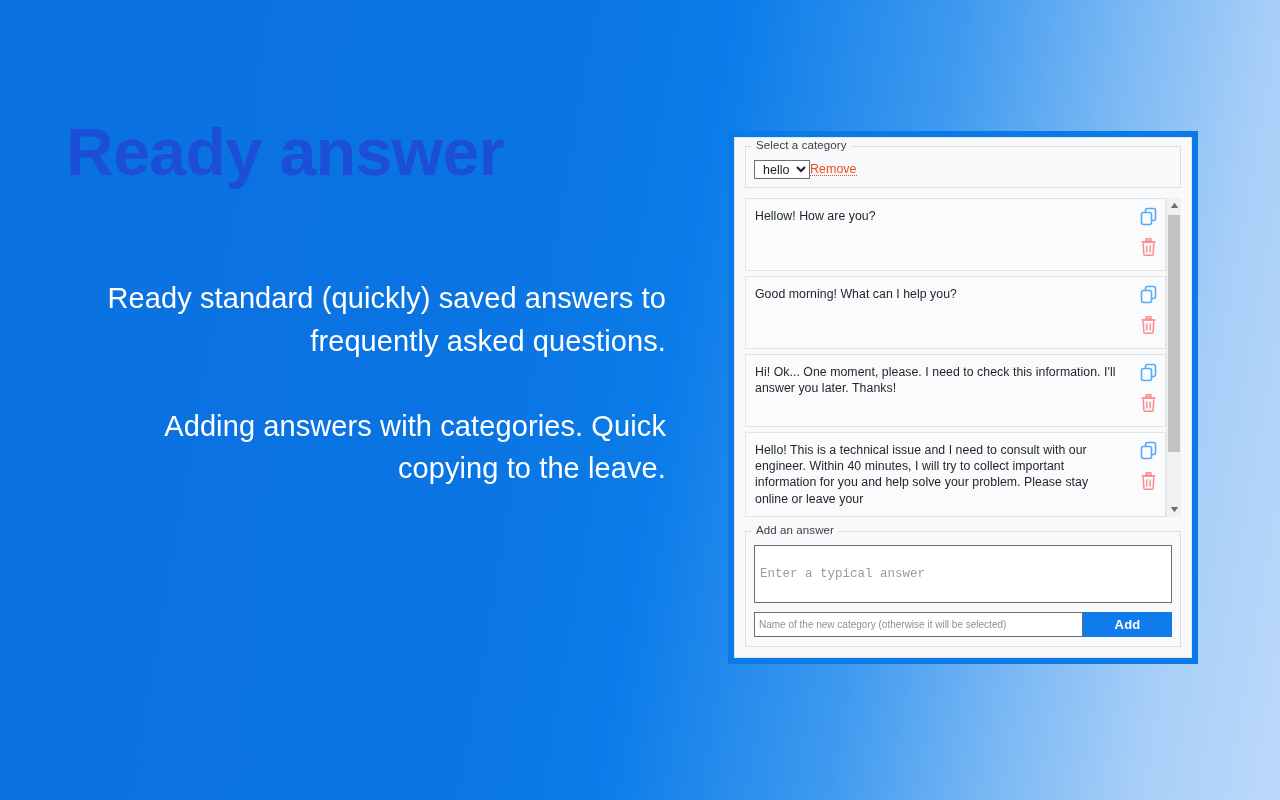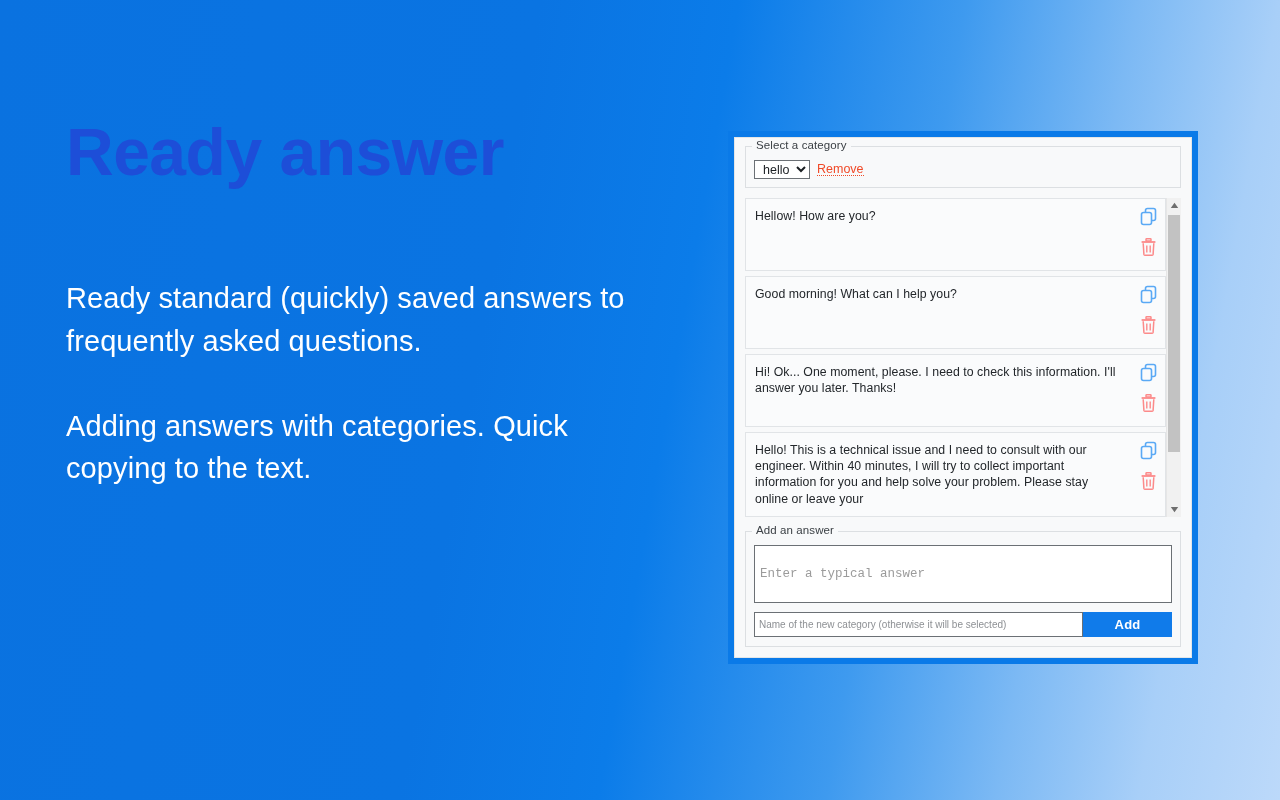--- a/index.html
+++ b/index.html
@@ -12,21 +12,21 @@
       #3e9aef 68%, #7cb9f4 80%, #a8cff8 90%, #bcd9fa 100%);
     position:relative;
   }
 
   
   .promo { position:absolute; left:66px; top:118px; width:600px; }
   .promo-title {
     font-size:66px; font-weight:bold; color:#1d4ed8;
     letter-spacing:-0.5px; line-height:1.05; white-space:nowrap;
   }
-  .promo-body { margin-top:90px; }
+  .promo-body { margin-top:90px;text-align:right; }
   .promo-p {
     font-size:29px; color:#ffffff; line-height:1.47;
     font-weight:400; letter-spacing:0.1px;
   }
   .promo-p + .promo-p { margin-top:42px; }
 
   
   .app-panel {
     position:absolute; left:728px; top:131px;
     width:470px; height:533px;
@@ -41,21 +41,21 @@
   
   .fieldset {
     margin:8px 10px 0 10px; border:1px solid #dcdfe2;
     padding:0 8px 8px 8px; position:relative; background:#f8f9fa;
   }
   .legend {
     position:absolute; top:-8px; left:6px; background:#f8f9fa;
     padding:0 4px; font-size:11.5px; color:#3b4045; letter-spacing:0.1px;
   }
 
-  .cat-row { display:flex; align-items:center; gap:7px; padding-top:13px; }
+  .cat-row { display:flex; align-items:center; padding-top:13px; }
   .cat-select {
     font-family:"Liberation Sans", sans-serif; font-size:12.5px;
     color:#1b1f23; background:#ffffff;
     border:1px solid #6b7075; padding:1px 3px 1px 4px;
     height:19px; line-height:17px;
   }
   .remove-link {
     font-size:12.5px; color:#f04a28; cursor:pointer;
     border-bottom:1px dotted #f04a28; line-height:1;
   }
@@ -121,21 +121,21 @@
     font-size:13px; font-weight:bold; cursor:pointer; letter-spacing:0.2px;
   }
 </style>
 </head>
 <body>
 
 <div class="promo">
   <div class="promo-title">Ready answer</div>
   <div class="promo-body">
     <div class="promo-p">Ready standard (quickly) saved answers to frequently asked questions.</div>
-    <div class="promo-p">Adding answers with categories. Quick copying to the text.</div>
+    <div class="promo-p">Adding answers with categories. Quick copying to the leave.</div>
   </div>
 </div>
 
 <div class="app-panel">
   <div class="app-inner">
 
     <div class="fieldset">
       <span class="legend">Select a category</span>
       <div class="cat-row">
         <select class="cat-select">

